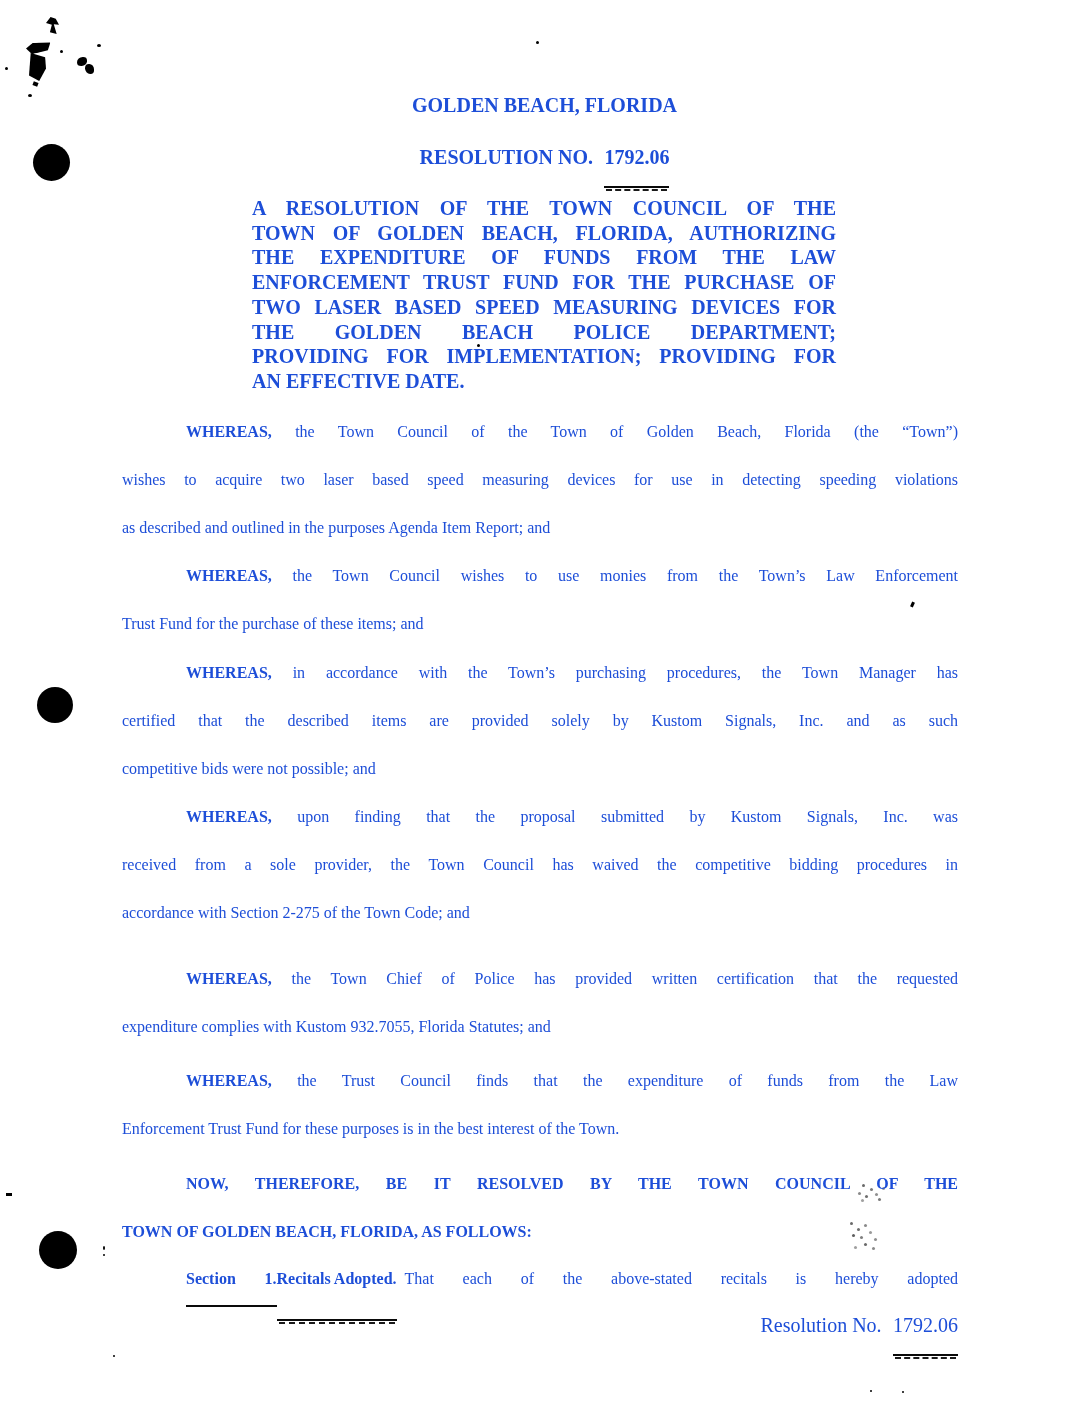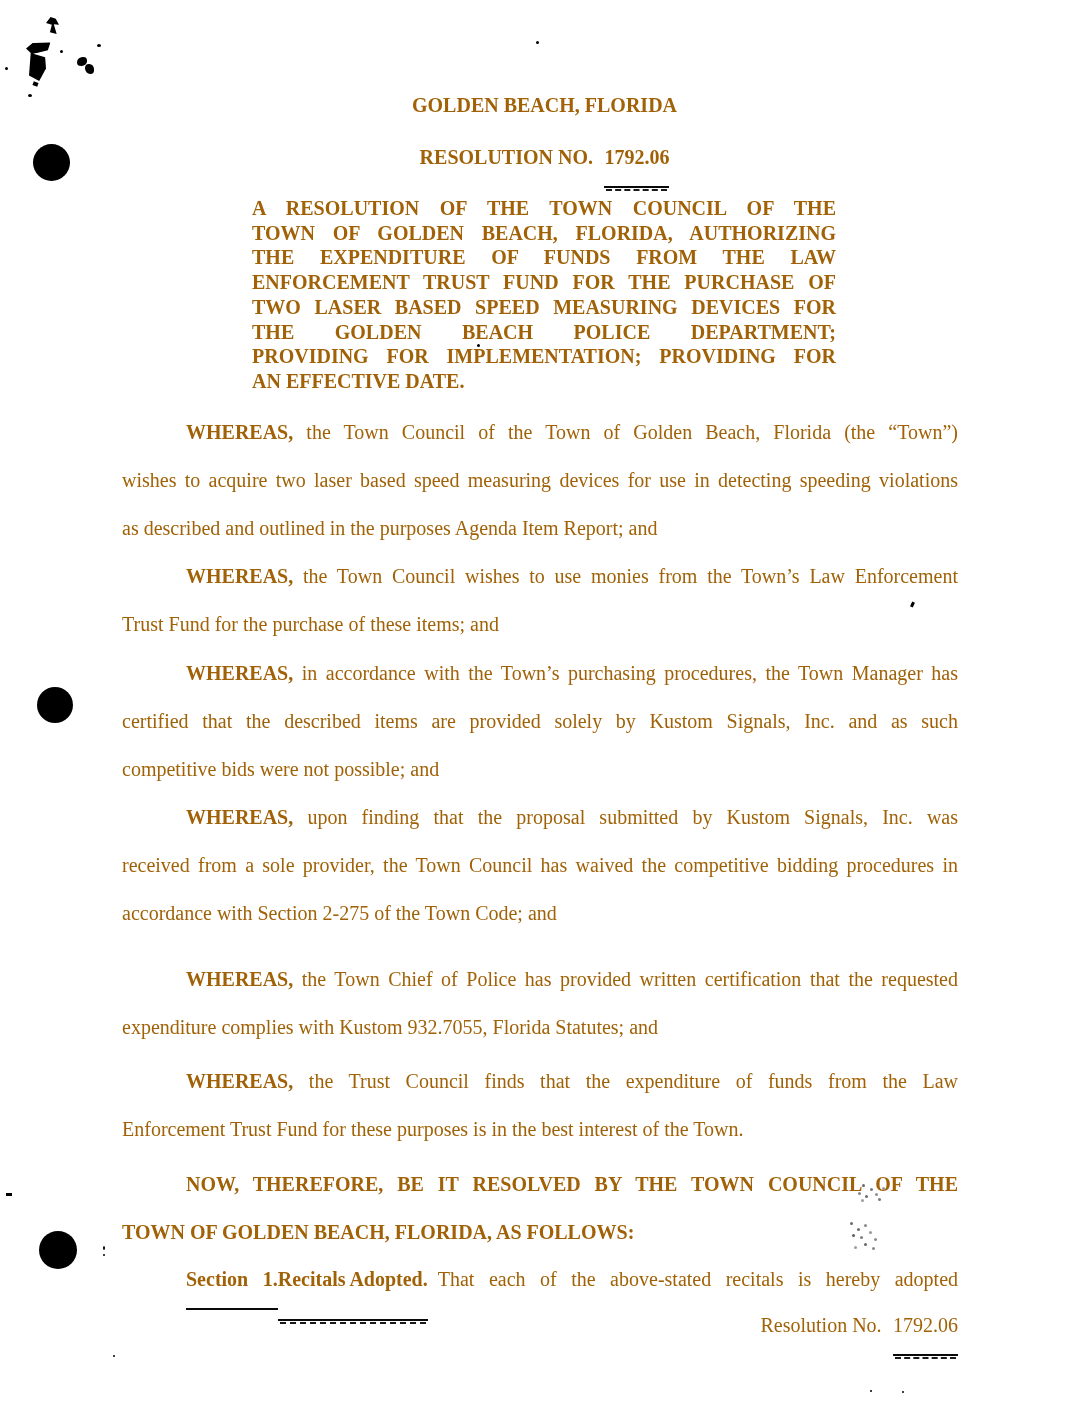--- a/index.html
+++ b/index.html
@@ -1,18 +1,18 @@
 <!DOCTYPE html>
 <html><head>
 <meta charset="utf-8">
 <style>
   html,body { margin:0; padding:0; background:#fff; }
   .page {
     position:relative; width:1089px; height:1407px; overflow:hidden;
-    background:#ffffff; color:#a16207;
+    background:#ffffff; color:#1d4ed8;
     font-family:"Liberation Serif", serif;
   }
   
   .hdr {
     position:absolute; left:0; width:1089px; text-align:center;
     font-weight:bold; font-size:20px; line-height:26px;
   }
   
   .u  { border-bottom:2px solid #0a0a0a; padding-bottom:18px; }
   .u2 { position:relative; display:inline-block; border-bottom:2px solid #0a0a0a; padding-bottom:16px; }
@@ -20,21 +20,21 @@
     content:""; position:absolute; left:2px; right:2px; bottom:-5px;
     border-top:2px dashed #1a1a1a;
   }
   .numsp { margin-left:0.32em; }
   
   .titleblock { position:absolute; left:252px; top:196px; width:584px;
     font-weight:bold; font-size:20px; }
   .tline { line-height:24.7px; text-align:justify; text-align-last:justify; }
   .tline.tlast { text-align:left; text-align-last:left; }
   
-  .para { position:absolute; left:122px; width:836px; font-size:20px; }
+  .para { position:absolute; left:122px; width:836px; font-size:16px; }
   .ln { line-height:48px; text-align:justify; text-align-last:justify; }
   .ln.last { text-align:left; text-align-last:left; }
   .ln.first { padding-left:64px; }
   .b { font-weight:bold; }
   .gap { }
   .after-heading { margin-left:0.5em; }
   .footline { line-height:26px; text-align:right; font-size:20px; }
   
   .ink { position:absolute; background:#000; }
   .round { border-radius:50%; }

